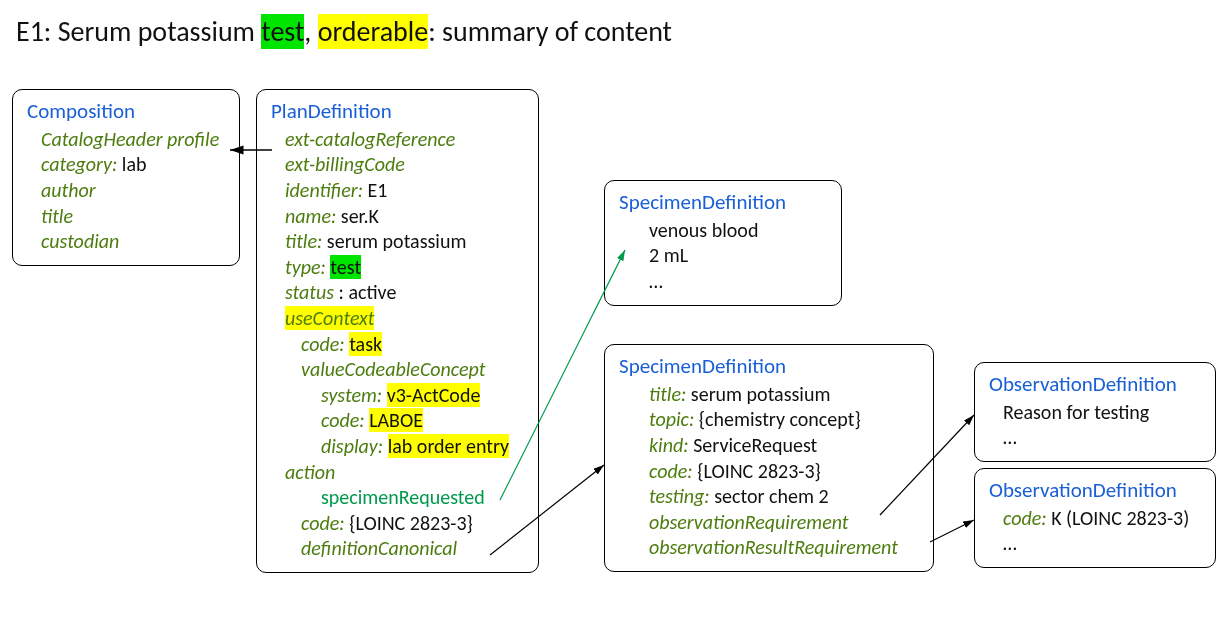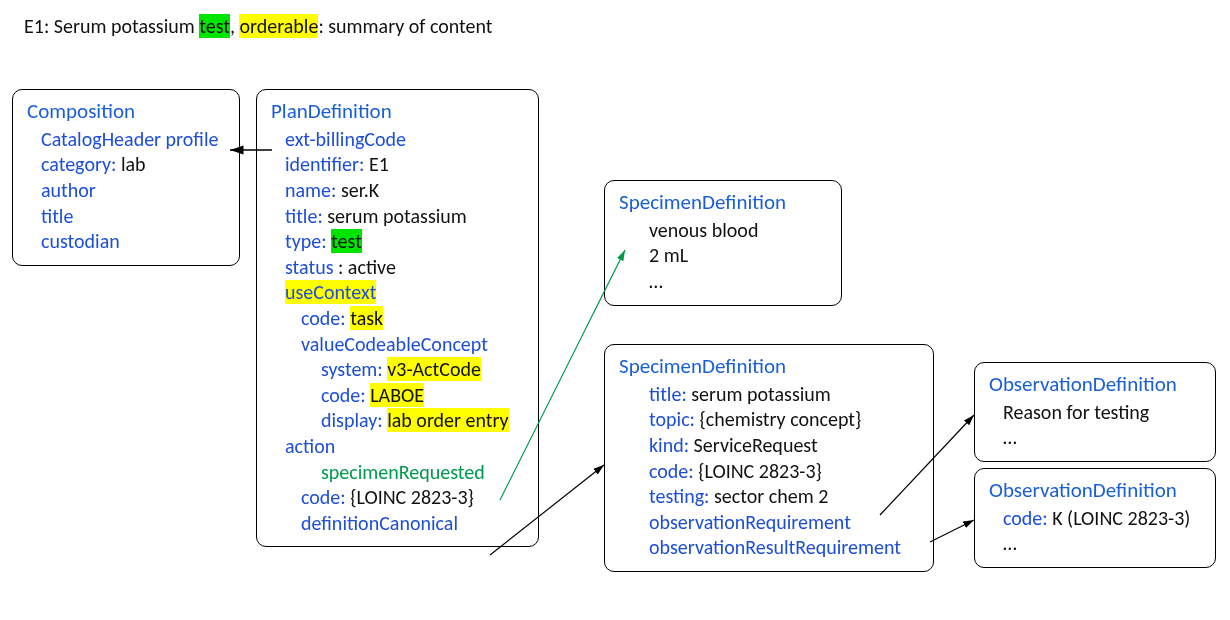--- a/index.html
+++ b/index.html
@@ -8,40 +8,40 @@
     width: 1230px;
     height: 620px;
     font-family: "Calibri", "Segoe UI", Arial, sans-serif;
     font-size: 20px;
     color: #000;
     background: #fff;
   }
   .canvas { position: relative; width: 1230px; height: 620px; }
   .title {
     position: absolute;
-    left: 24px; top: 14px;
-    font-size: 20px;
+    left: 16px; top: 14px;
+    font-size: 28px;
     color: #111;
   }
   .hl-green { background: #00e500; }
   .hl-yellow { background: #ffff00; }
   .box {
     position: absolute;
     border: 1.5px solid #000;
     border-radius: 10px;
     padding: 8px 12px 10px 14px;
     line-height: 1.28;
     background: #fff;
   }
   .heading {
     color: #1a5fd6;
     font-size: 21px;
     margin-bottom: 2px;
   }
-  .key { color: #1d4ed8; }
+  .key { color: #4d7c0f; font-style: italic; }
   .val { color: #111; }
   .sub { color: #009a4d; }
   .indent1 { padding-left: 14px; }
   .indent2 { padding-left: 30px; }
   .indent3 { padding-left: 50px; }
   .row { white-space: nowrap; }
   svg.arrows {
     position: absolute;
     left: 0; top: 0;
     width: 1230px; height: 620px;
@@ -61,20 +61,21 @@
     <div class="heading">Composition</div>
     <div class="row indent1"><span class="key">CatalogHeader profile</span></div>
     <div class="row indent1"><span class="key">category: </span><span class="val">lab</span></div>
     <div class="row indent1"><span class="key">author</span></div>
     <div class="row indent1"><span class="key">title</span></div>
     <div class="row indent1"><span class="key">custodian</span></div>
   </div>
 
   <div class="box" style="left:256px; top:89px; width:255px;">
     <div class="heading">PlanDefinition</div>
+    <div class="row indent1"><span class="key">ext-catalogReference</span></div>
     <div class="row indent1"><span class="key">ext-billingCode</span></div>
     <div class="row indent1"><span class="key">identifier: </span><span class="val">E1</span></div>
     <div class="row indent1"><span class="key">name: </span><span class="val">ser.K</span></div>
     <div class="row indent1"><span class="key">title: </span><span class="val">serum potassium</span></div>
     <div class="row indent1"><span class="key">type: </span><span class="val hl-green">test</span></div>
     <div class="row indent1"><span class="key">status </span><span class="val">: active</span></div>
     <div class="row indent1"><span class="key hl-yellow">useContext</span></div>
     <div class="row indent2"><span class="key">code: </span><span class="val hl-yellow">task</span></div>
     <div class="row indent2"><span class="key">valueCodeableConcept</span></div>
     <div class="row indent3"><span class="key">system: </span><span class="val hl-yellow">v3-ActCode</span></div>

